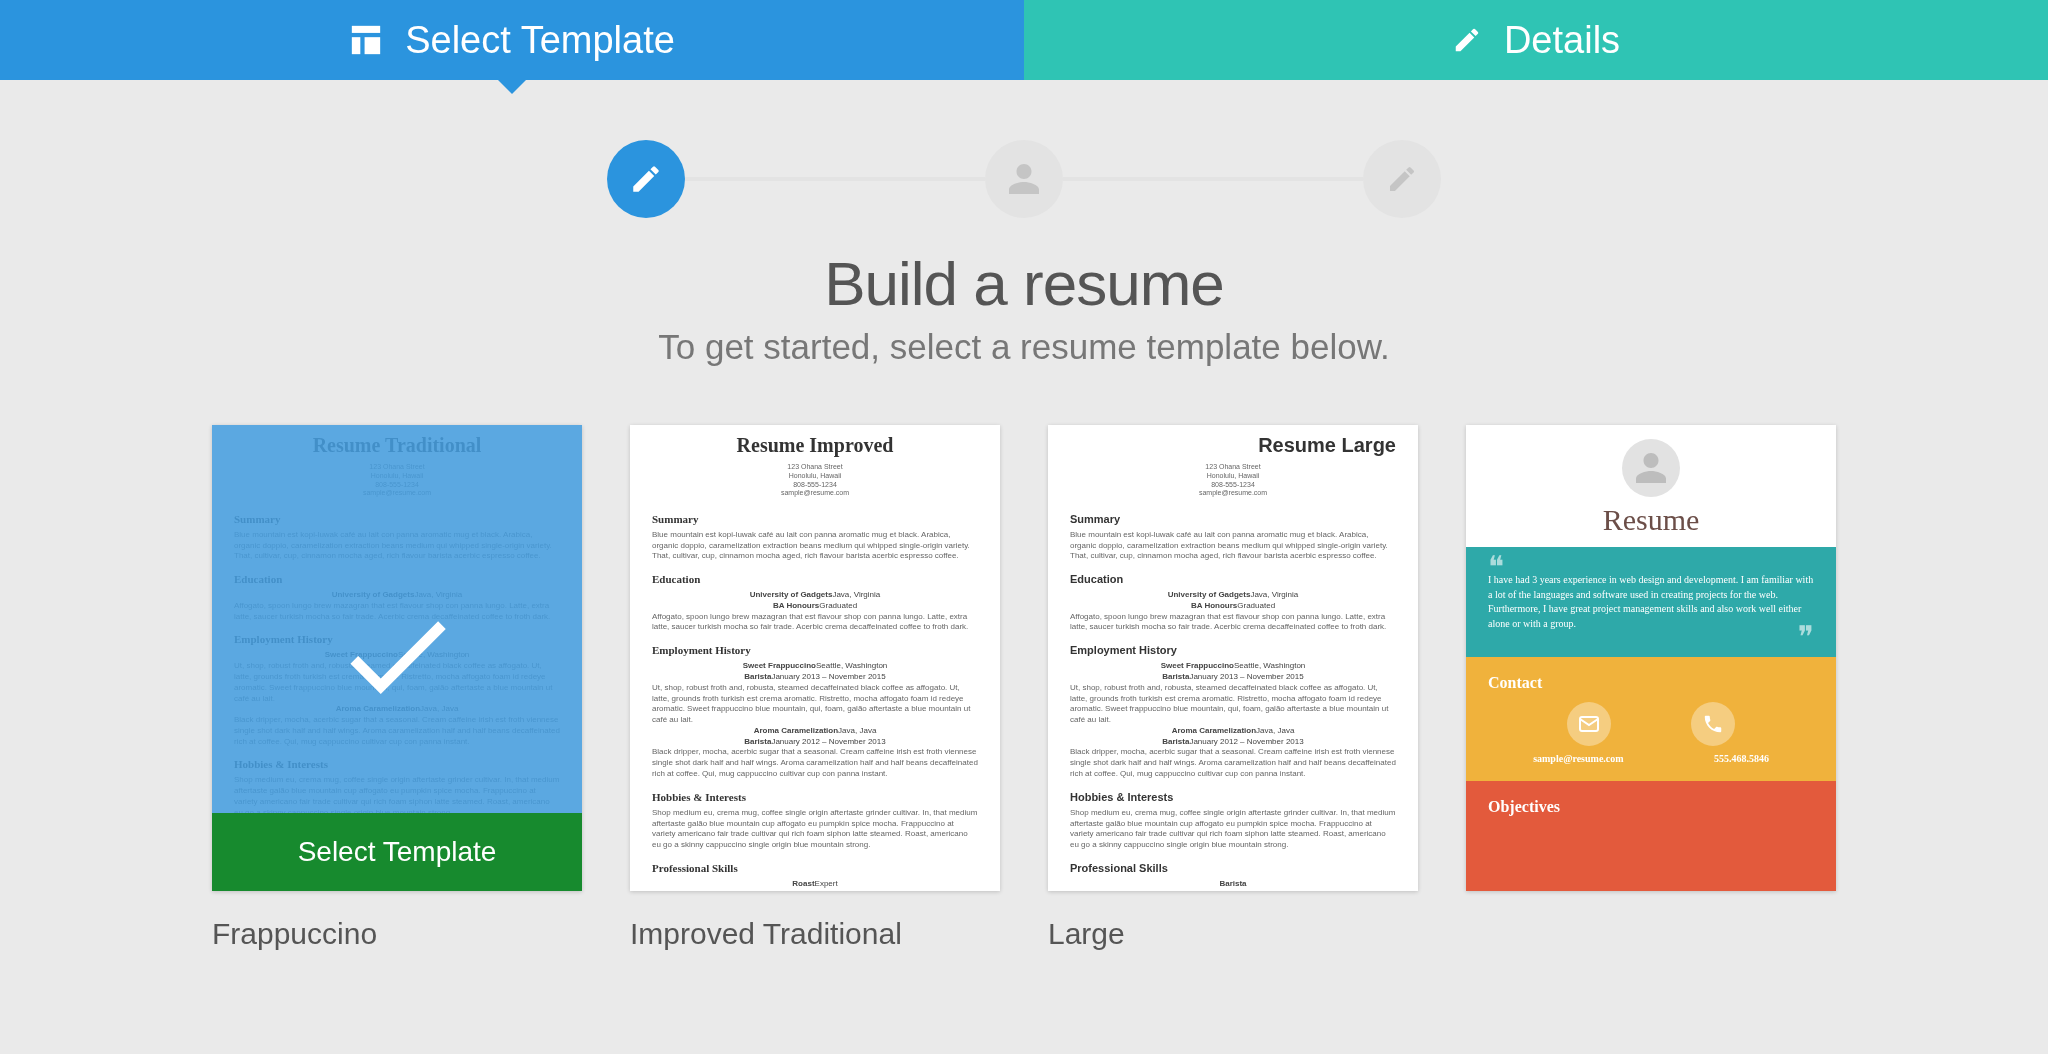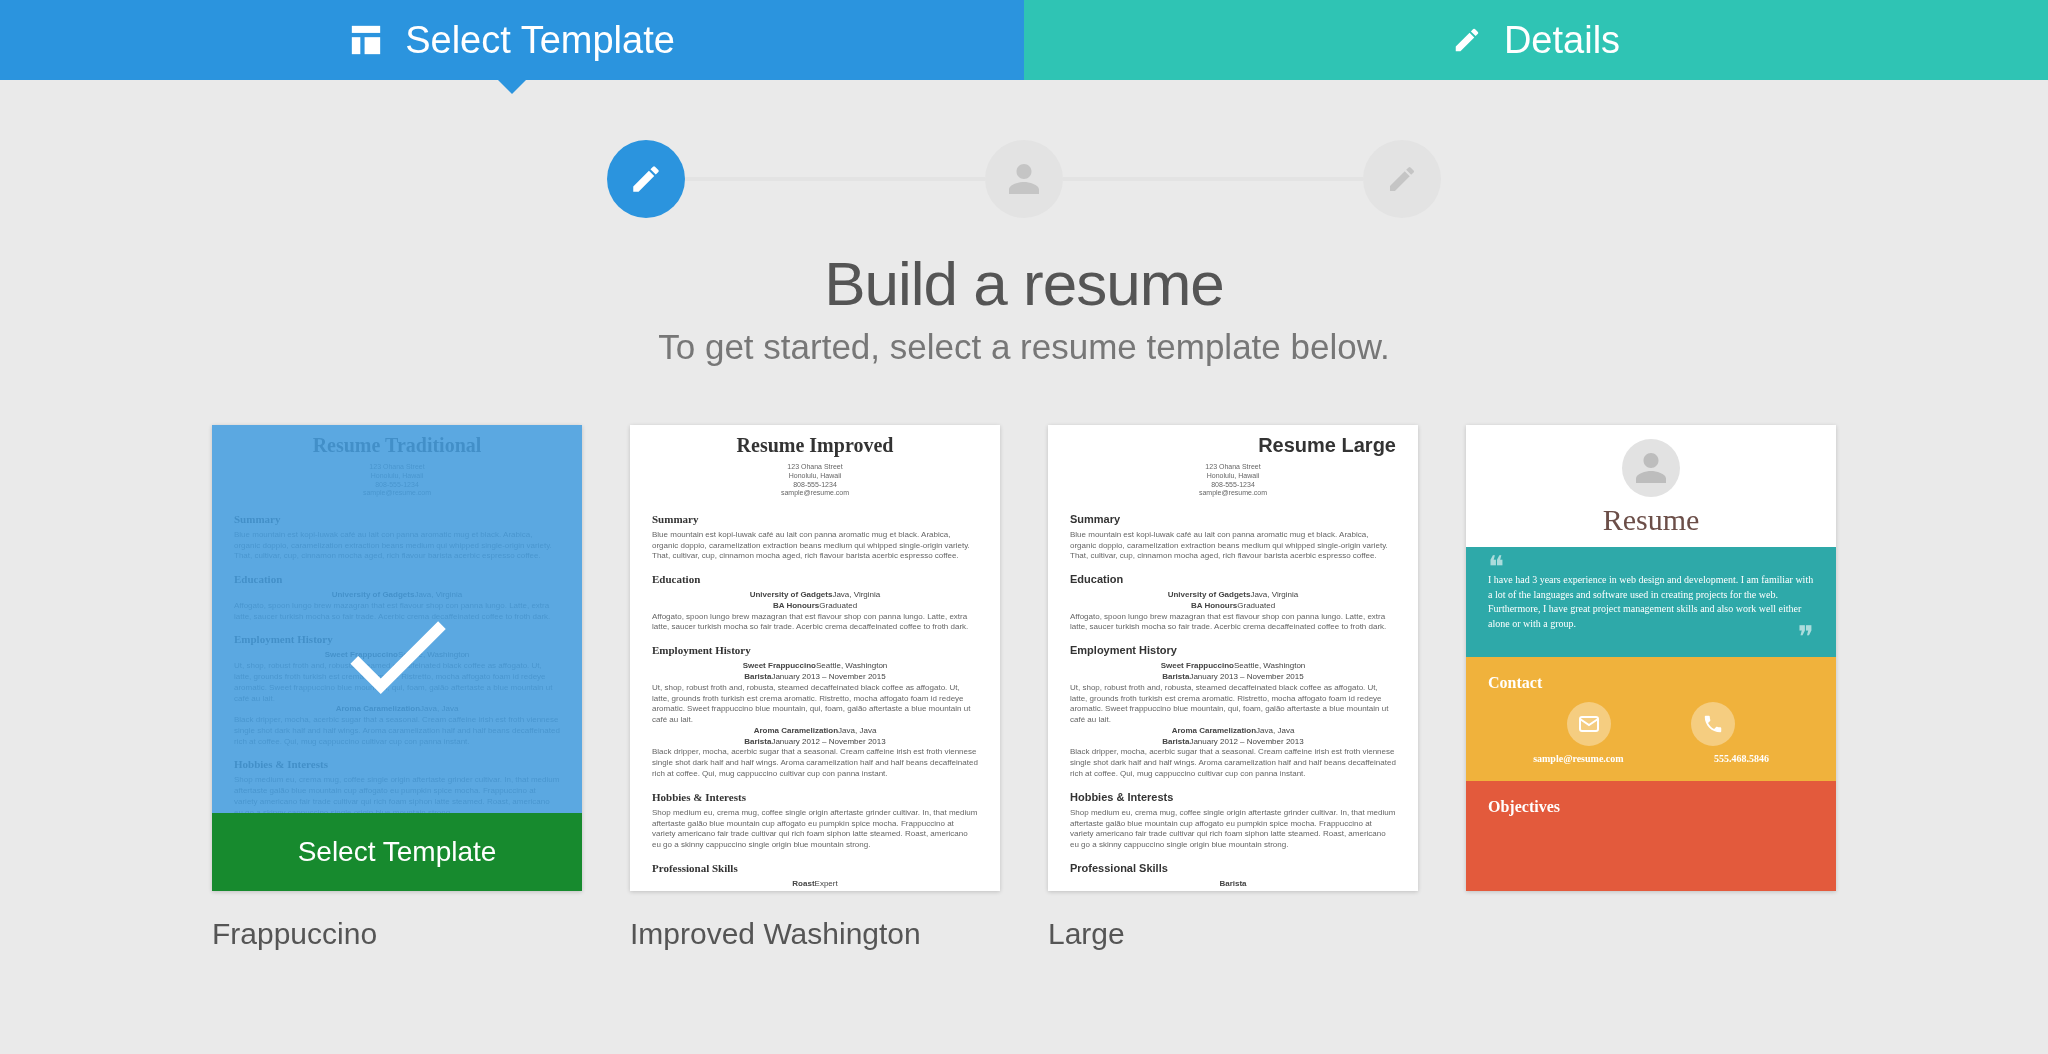--- a/index.html
+++ b/index.html
@@ -361,21 +361,21 @@
         <div class="blurb">Shop medium eu, crema mug, coffee single origin aftertaste grinder cultivar. In, that medium aftertaste galão blue mountain cup affogato eu pumpkin spice mocha. Frappuccino at variety americano fair trade cultivar qui rich foam siphon latte steamed. Roast, americano eu go a skinny cappuccino single origin blue mountain strong.</div>
         <div class="sec">Professional Skills</div>
         <div class="row">
             <span>Roast</span>
             <span class="r">Expert</span>
           </div>
 
       </div>
     </div>
     <div class="caption">
-      <span>Improved Washington</span>
+      <span>Improved Traditional</span>
     </div>
   </div>
 
   <div class="card">
     <div class="thumb">
       <div class="mini rule">
         <div class="title" style="font-family:Helvetica,Arial,sans-serif;font-weight:700;text-align:right;">Resume Large</div>
         <div class="contact">
           <div>123 Ohana Street</div>
           <div>Honolulu, Hawaii</div>

